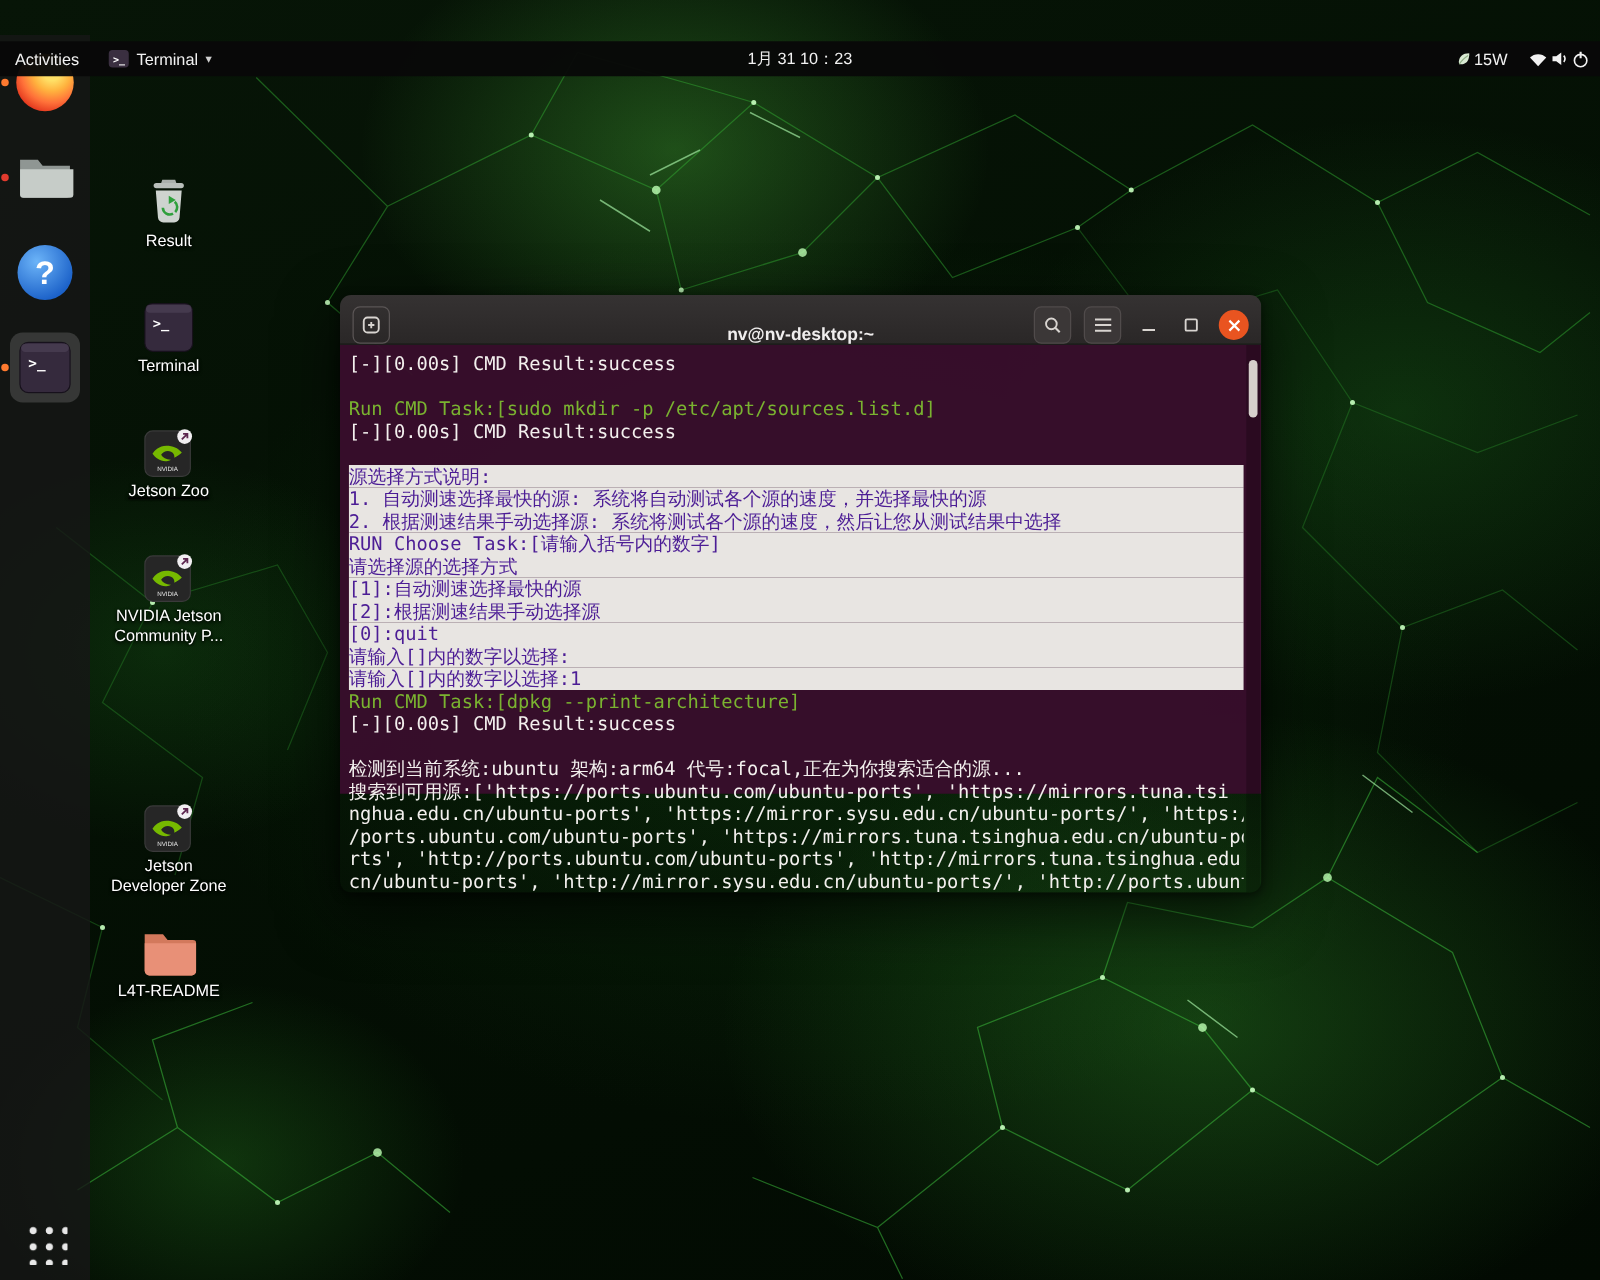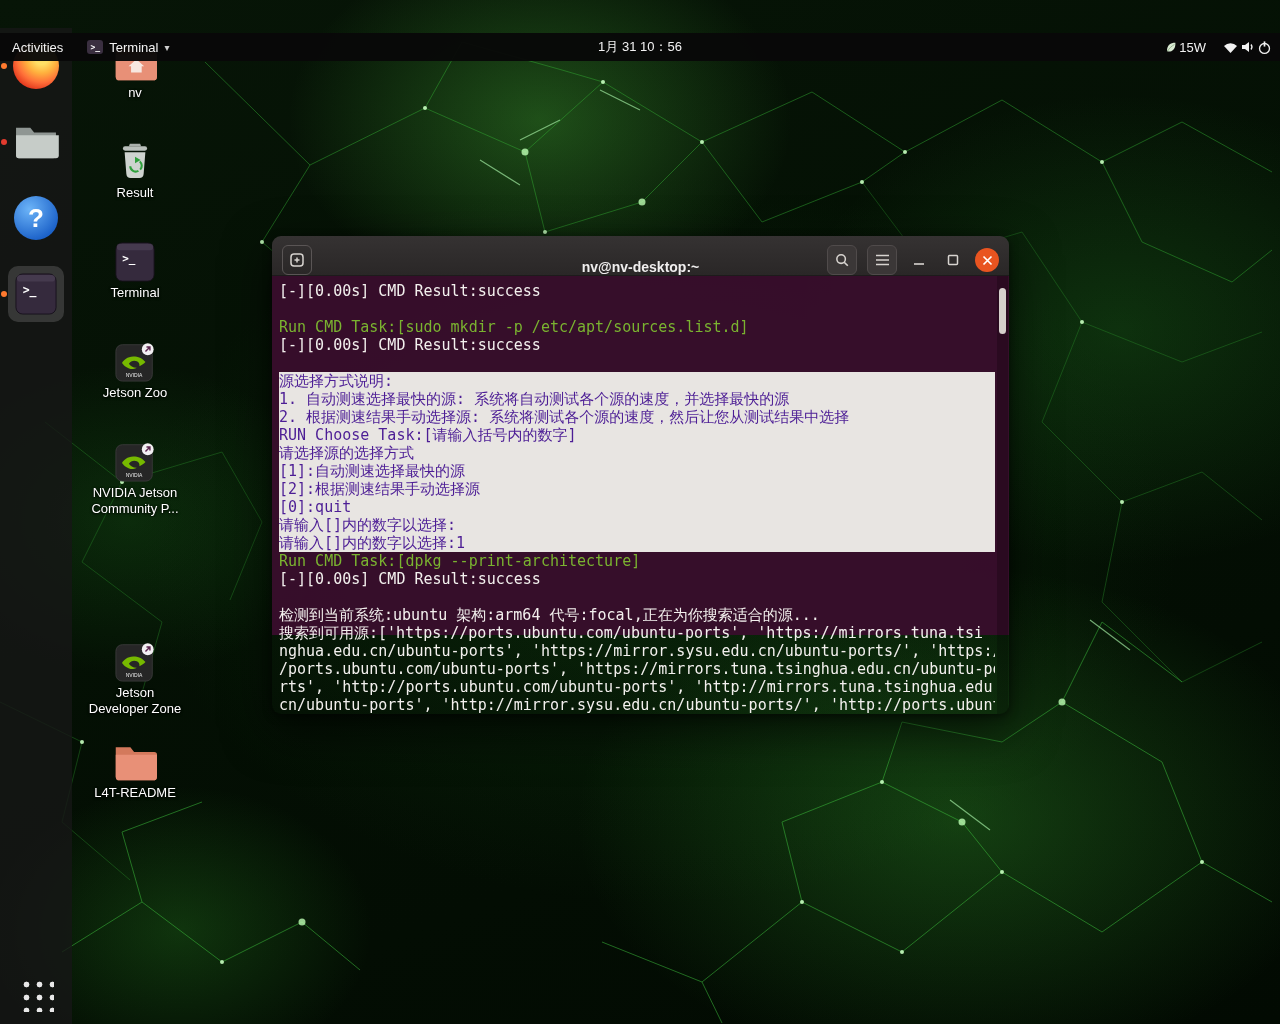--- a/index.html
+++ b/index.html
@@ -144,21 +144,21 @@
 
 <div class="topbar">
   <div class="tb-left">
     <div class="tb-item">Activities</div>
     <div class="tb-item">
       <span class="tb-appicon">&gt;_</span>
       <span>Terminal</span>
       <span class="caret">▾</span>
     </div>
   </div>
-  <div class="tb-clock">1月 31 10：56</div>
+  <div class="tb-clock">1月 31 10：23</div>
   <div class="tb-right">
     <div class="tb-item">
       <svg width="14" height="14" viewBox="0 0 16 16">
         <path d="M13 3C7 3 4 6 3.5 10.5c-.1 1 .2 2 1 2.5 4.5.5 8-2 8.5-8z" fill="#d9ead3"></path>
         <path d="M4 13c2-4 5-6 8-8" stroke="#8fae85" stroke-width="1" fill="none"></path>
       </svg>
       <span>15W</span>
     </div>
     <div class="tb-item">
       <svg width="17" height="14" viewBox="0 0 16 14">
@@ -196,30 +196,20 @@
     <svg width="42" height="42" viewBox="0 0 44 44">
       <rect x="1" y="1" width="42" height="42" rx="7" fill="#352a3d" stroke="#17111c"></rect>
       <rect x="2" y="2" width="40" height="7" rx="3.5" fill="#4d4156" opacity="0.7"></rect>
       <text x="8" y="22" font-size="12" fill="#fff" font-family="DejaVu Sans Mono, monospace" font-weight="bold">&gt;_</text>
     </svg>
   </div>
   <div class="dock-apps"></div>
 </div>
 
 <div id="desktop-icons">
-    <div class="desk-item" style="top: 8px;">
-      <div class="desk-glyph">
-        <svg width="44" height="40" viewBox="0 0 48 40">
-          <path d="M3 4h16l4 5h22a3 3 0 0 1 3 3v24a4 4 0 0 1-4 4H7a4 4 0 0 1-4-4z" fill="#d3795c"></path>
-          <path d="M3 12h45v24a4 4 0 0 1-4 4H7a4 4 0 0 1-4-4z" fill="#e89077"></path>
-          <path d="M25.5 17l8.5 7.5h-2.7v7h-11.6v-7H17z" fill="#f7e8e1"></path>
-        </svg>
-      </div>
-      <div class="desk-label">nv</div>
-    </div>
     <div class="desk-item" style="top: 108px;">
       <div class="desk-glyph">
         <svg width="38" height="42" viewBox="0 0 44 48">
           <path d="M16 4h12l1 3H15z" fill="#aab0ac"></path>
           <rect x="8" y="7" width="28" height="5" rx="2.5" fill="#b9bfbb"></rect>
           <path d="M10 14h24l-2 25a5 5 0 0 1-5 4.6H17a5 5 0 0 1-5-4.6z" fill="#ced3cf"></path>
           <path d="M22 19l6.5 3.8-6.5 3.8z" fill="#2fa03c"></path>
           <path d="M16.5 30a6.5 6.5 0 0 0 9.5 5.5" stroke="#2fa03c" stroke-width="2.4" fill="none"></path>
           <path d="M28 34a6.5 6.5 0 0 0-.5-9.5" stroke="#2fa03c" stroke-width="2.4" fill="none"></path>
         </svg>
@@ -229,21 +219,21 @@
     <div class="desk-item" style="top: 208px;">
       <div class="desk-glyph">
         <svg width="40" height="40" viewBox="0 0 44 44">
           <rect x="1" y="1" width="42" height="42" rx="7" fill="#352a3d" stroke="#17111c"></rect>
           <rect x="2" y="2" width="40" height="7" rx="3.5" fill="#4d4156" opacity="0.7"></rect>
           <text x="8" y="22" font-size="12" fill="#fff" font-family="DejaVu Sans Mono, monospace" font-weight="bold">&gt;_</text>
         </svg>
       </div>
       <div class="desk-label">Terminal</div>
     </div>
-    <div class="desk-item" style="top: 308px;">
+    <div class="desk-item" style="top: 308px; text-decoration: underline;">
       <div class="desk-glyph">
         <svg width="40" height="40" viewBox="0 0 44 44">
           <rect x="1" y="3" width="40" height="40" rx="7" fill="#262626" stroke="#3a3a3a"></rect>
           <path d="M20 16c-6.5 0-10.4 4.2-12.3 7 2.4 3.3 6.7 7 12.3 6.6 1.5-.1 2.9-.6 4-1.3-3.8.2-7.2-1.6-8.7-4.3 1.7-3 5.7-4.1 8.7-2.7 2.2 1 3.3 3.2 2.9 5.3 2.8-1.2 4.9-2.8 6.6-4.5-3.6-4.3-7.8-6.1-13.5-6.1z" fill="#76b900"></path>
           <text x="21" y="38" text-anchor="middle" font-size="5.5" fill="#e8e8e8" font-family="Liberation Sans, sans-serif">NVIDIA</text>
           <circle cx="36" cy="8" r="6.5" fill="#f2eff2"></circle>
           <path d="M33.5 10.5L38.2 5.8 M34.6 5.6h3.8v3.8" stroke="#5e2750" stroke-width="1.6" fill="none"></path>
         </svg>
       </div>
       <div class="desk-label">Jetson Zoo</div>

